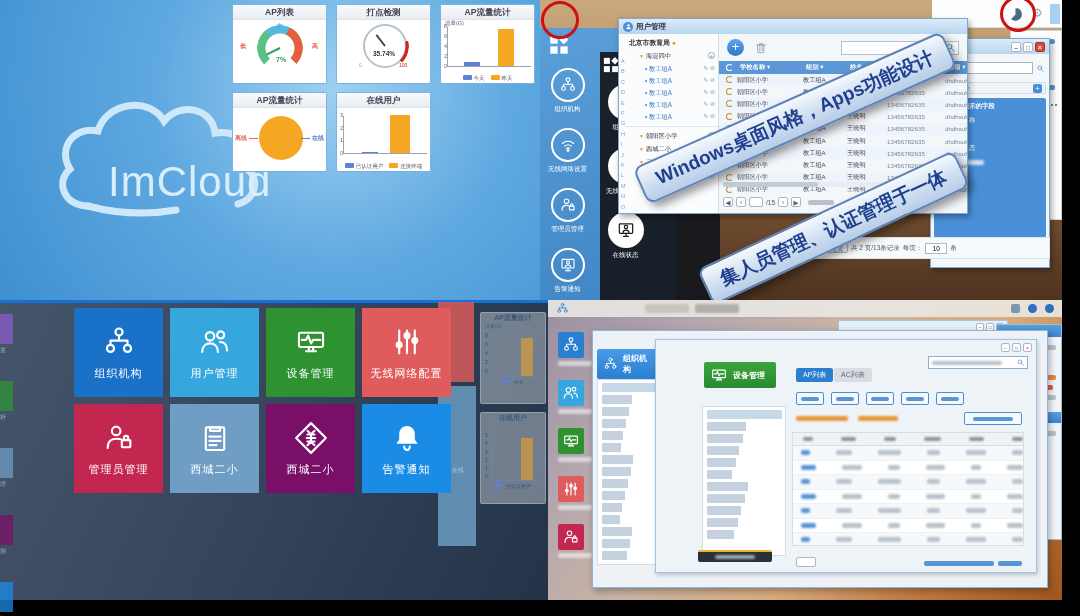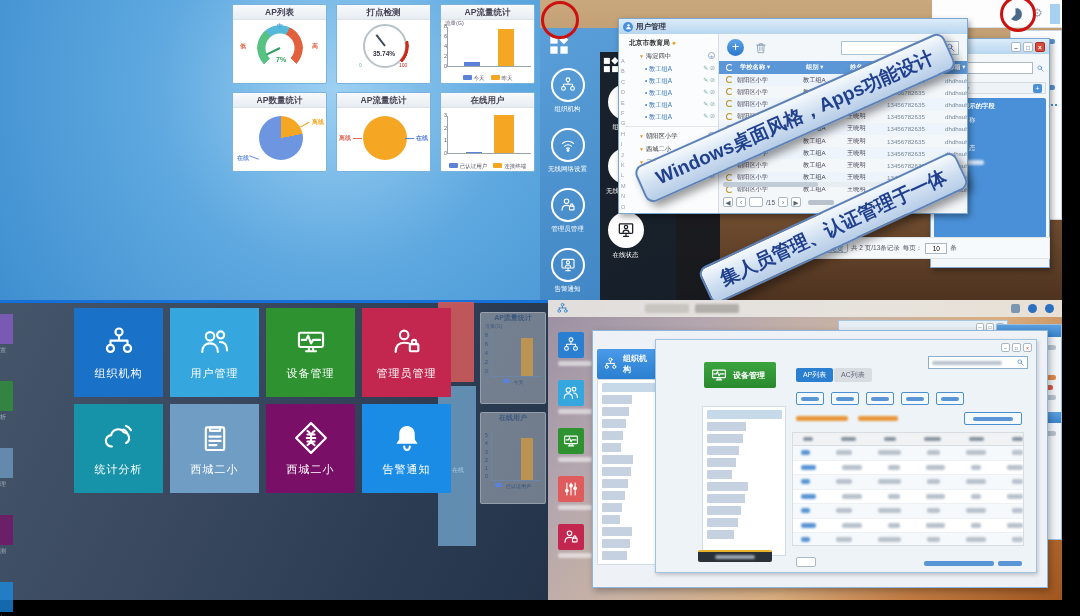--- a/index.html
+++ b/index.html
@@ -112,20 +112,27 @@
   .btable-h .bar-ph{height:4px;background:#8894a0;}
   .btr{display:flex;align-items:center;height:14.5px;border-bottom:1px solid #eef1f4;}
   .btr:nth-child(even){background:#f6f9fc;}
 </style>
 </head>
 <body>
 
 <div class="stage">
 
   <section class="abs q1">
+    <div class="abs logo">
+      <svg viewBox="0 0 250 140">
+        <path d="M40 118 C16 118 7 94 22 81 C9 60 26 38 50 43 C58 14 102 8 116 33 C131 14 164 19 167 45 C192 41 208 60 199 81 C212 90 208 112 190 116" fill="none" stroke="#cde8fa" stroke-width="7" stroke-linecap="round"></path>
+        <path d="M40 118 C70 126 100 127 128 122" fill="none" stroke="#cde8fa" stroke-width="7" stroke-linecap="round"></path>
+      </svg>
+      <div class="abs logo-text">ImCloud</div>
+    </div>
 
     <div class="abs cards">
 
       <div class="card">
         <h4>AP列表</h4>
         <div class="cbody">
           <div class="abs gring"></div>
           <div class="abs zone" style="left:7px;top:22px;color:#e2603d;">低</div>
           <div class="abs zone" style="left:44px;top:2px;color:#4aa6d8;">中</div>
           <div class="abs zone" style="left:79px;top:22px;color:#e2603d;">高</div>
@@ -162,30 +169,20 @@
           <div class="abs legend">
 
               <span><i class="chip" style="background: rgb(91, 130, 216);"></i><span>今天</span></span>
 
               <span><i class="chip" style="background: rgb(245, 166, 35);"></i><span>昨天</span></span>
 
           </div>
         </div>
       </div>
 
-      <div class="card">
-        <h4>AP数量统计</h4>
-        <div class="cbody">
-          <div class="abs pie" id="pie-ap" style="left: 26px; top: 8px; background: conic-gradient(rgb(245, 166, 35) 0deg, rgb(245, 166, 35) 79.2deg, rgb(109, 149, 224) 79.2deg, rgb(109, 149, 224) 360deg);"></div>
-          <div class="abs pielab" style="right:2px;top:10px;color:#f5a623;"><span>离线</span></div>
-          <div class="abs" style="right:16px;top:16px;width:10px;height:1px;background:#f5a623;transform:rotate(-30deg);"></div>
-          <div class="abs pielab" style="left:4px;bottom:8px;color:#6d95e0;"><span>在线</span></div>
-          <div class="abs" style="left:16px;bottom:13px;width:10px;height:1px;background:#6d95e0;transform:rotate(20deg);"></div>
-        </div>
-      </div>
 
       <div class="card">
         <h4>AP流量统计</h4>
         <div class="cbody">
           <div class="abs pie" id="pie-ac" style="left: 26px; top: 8px; background: conic-gradient(rgb(224, 106, 90) 0deg, rgb(224, 106, 90) 0deg, rgb(245, 166, 35) 0deg, rgb(245, 166, 35) 360deg);"></div>
           <div class="abs pielab" style="left:2px;top:26px;color:#e06a5a;"><span>离线</span></div>
           <div class="abs" style="left:16px;top:30px;width:9px;height:1px;background:#e06a5a;"></div>
           <div class="abs pielab" style="right:2px;top:26px;color:#5b82d8;"><span>在线</span></div>
           <div class="abs" style="right:16px;top:30px;width:9px;height:1px;background:#5b82d8;"></div>
         </div>
@@ -729,43 +726,45 @@
           <span class="ticon" data-icon="@">
             <svg viewBox="0 0 48 48" fill="none" stroke="currentColor" stroke-width="3" stroke-linecap="round" stroke-linejoin="round">
               <rect x="7" y="11" width="34" height="20" rx="2"></rect>
               <path d="M11 21h6l3-6 4 11 3-5h10"></path>
               <path d="M17 37h14M21 31v6M27 31v6"></path>
             </svg>
           </span>
           <span class="tlabel">设备管理</span>
         </div>
 
+        <div class="tile" style="background: rgb(224, 92, 92);">
+          <span class="ticon" data-icon="@">
+            <svg viewBox="0 0 48 48" fill="none" stroke="currentColor" stroke-width="3" stroke-linecap="round" stroke-linejoin="round">
+              <path d="M13 8v32M24 8v32M35 8v32"></path>
+              <circle cx="13" cy="28" r="3.5" fill="currentColor"></circle>
+              <circle cx="24" cy="15" r="3.5" fill="currentColor"></circle>
+              <circle cx="35" cy="22" r="3.5" fill="currentColor"></circle>
+            </svg>
+          </span>
+          <span class="tlabel">无线网络配置</span>
+        </div>
 
         <div class="tile" style="background: rgb(195, 38, 78);">
           <span class="ticon" data-icon="@">
             <svg viewBox="0 0 48 48" fill="none" stroke="currentColor" stroke-width="3" stroke-linecap="round" stroke-linejoin="round">
               <circle cx="20" cy="14" r="6"></circle>
               <path d="M8 38c0-9 5-13 12-13 3 0 5 0 7 1"></path>
               <rect x="28" y="27" width="12" height="10" rx="1"></rect>
               <path d="M31 27v-3a3 3 0 016 0v3"></path>
             </svg>
           </span>
           <span class="tlabel">管理员管理</span>
         </div>
 
 
-        <div class="tile" style="background: rgb(22, 147, 168);">
-          <span class="ticon" data-icon="@">
-            <svg viewBox="0 0 48 48" fill="none" stroke="currentColor" stroke-width="3" stroke-linecap="round" stroke-linejoin="round">
-              <path d="M14 36a8 8 0 01-1-16 10 10 0 0118-4 8 8 0 013 15"></path>
-              <path d="M30 12a9 9 0 015 4M34 7a14 14 0 017 6"></path>
-            </svg>
-          </span>
-          <span class="tlabel">统计分析</span>
-        </div>
 
         <div class="tile" style="background: rgb(111, 157, 196);">
           <span class="ticon" data-icon="@">
             <svg viewBox="0 0 48 48" fill="none" stroke="currentColor" stroke-width="3" stroke-linecap="round" stroke-linejoin="round">
               <rect x="11" y="9" width="26" height="32" rx="2"></rect>
               <path d="M17 9h14v5H17z"></path>
               <path d="M16 22h16M16 28h16M16 34h10"></path>
             </svg>
           </span>
           <span class="tlabel">西城二小</span>

